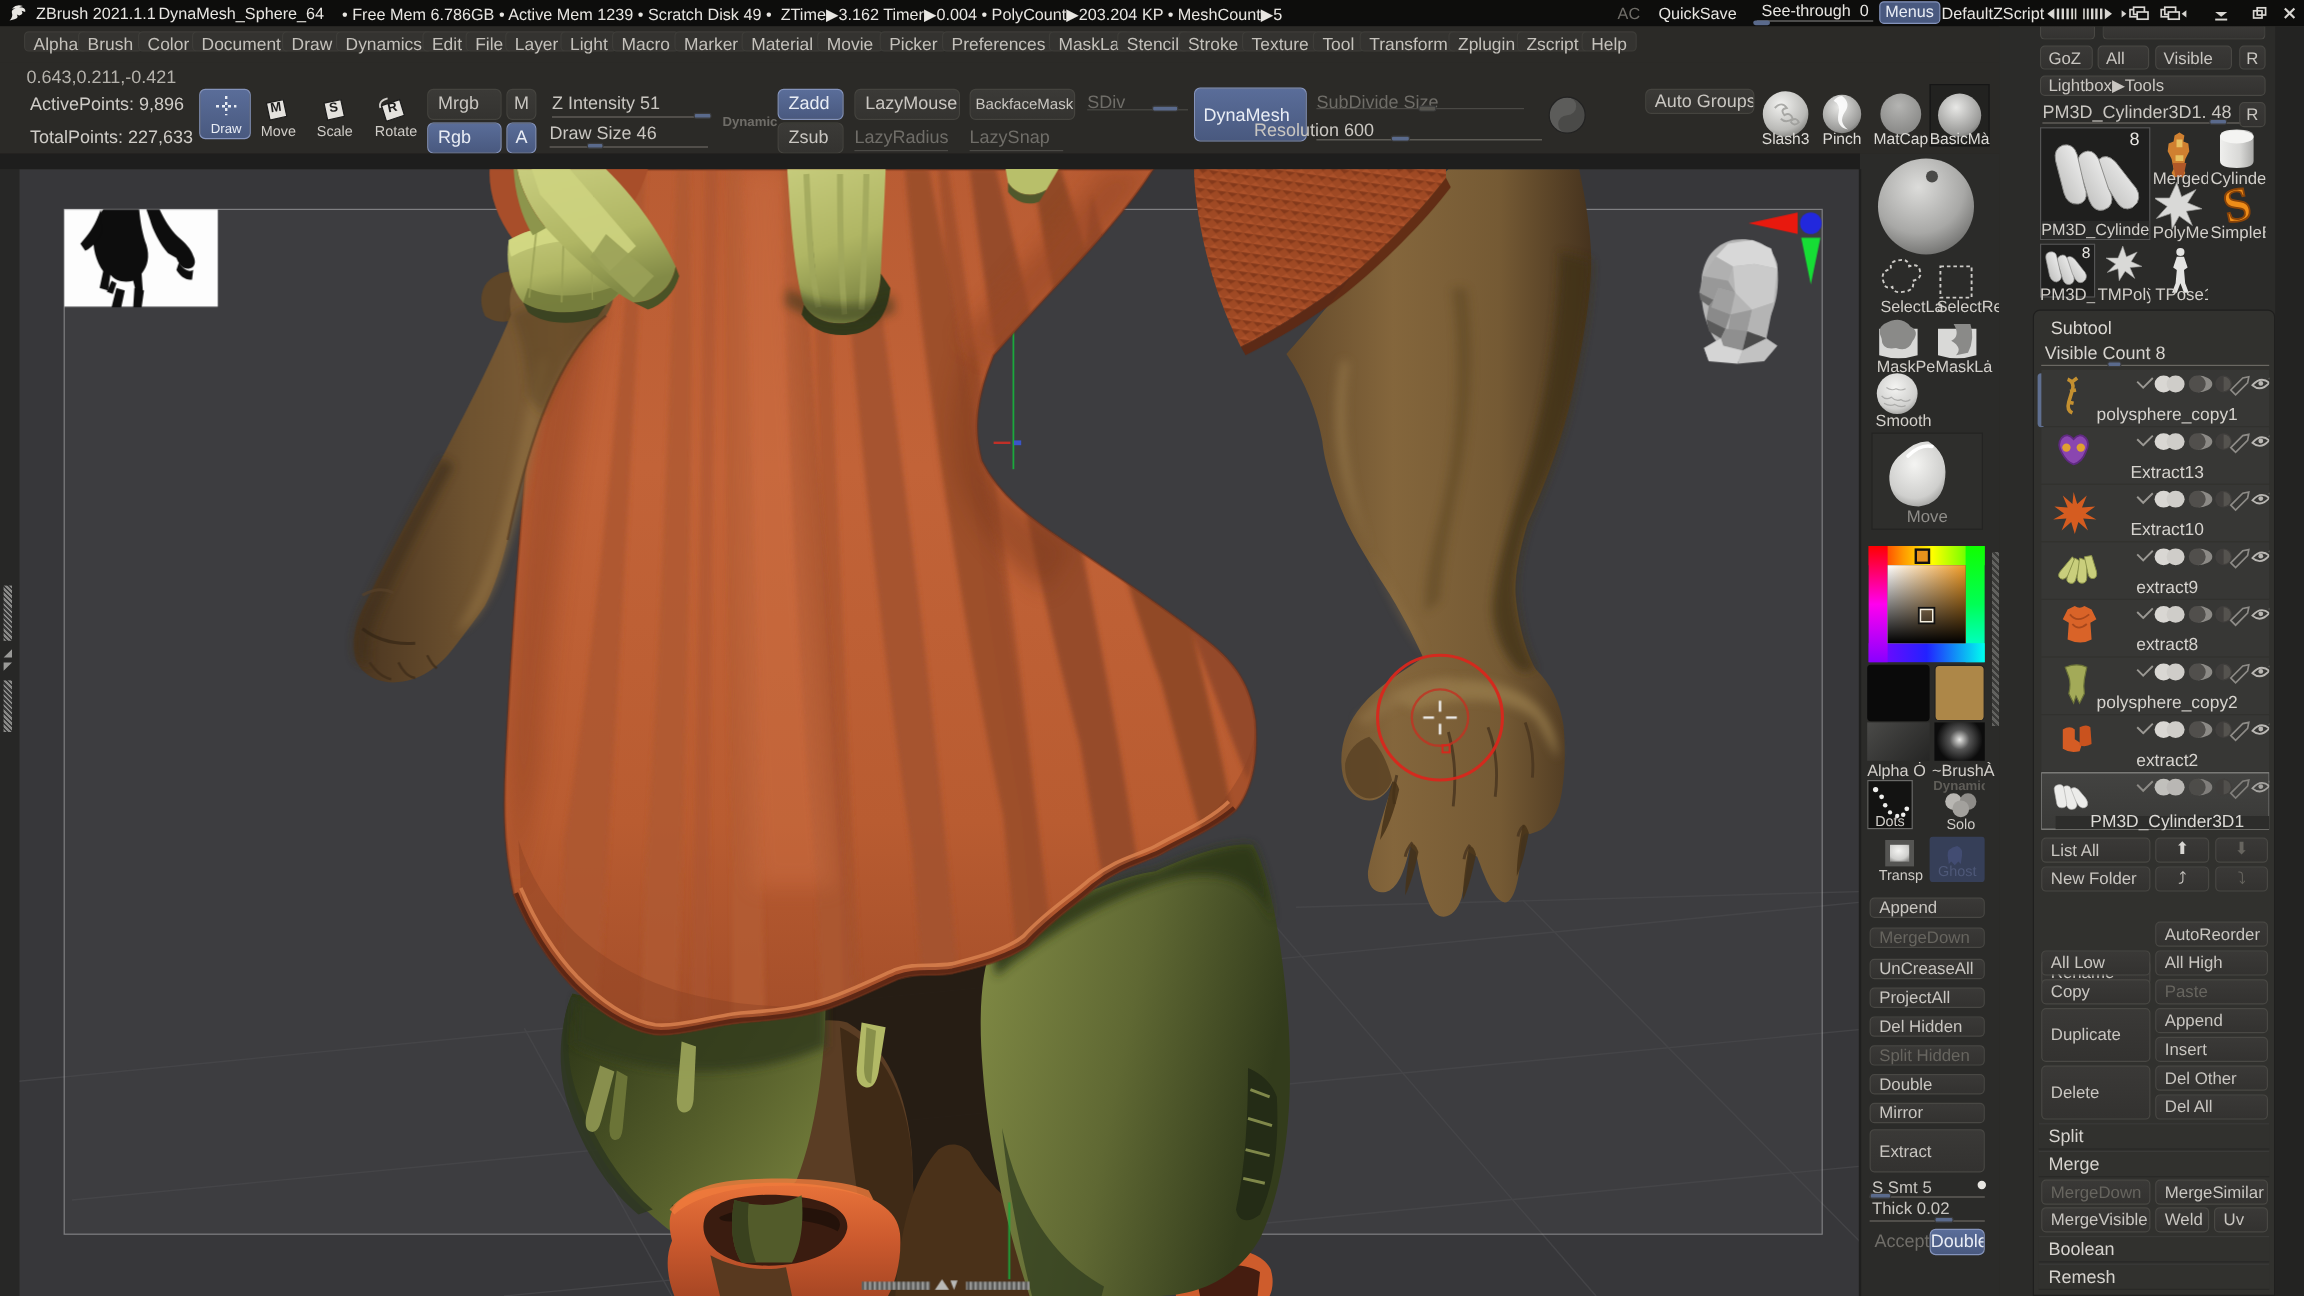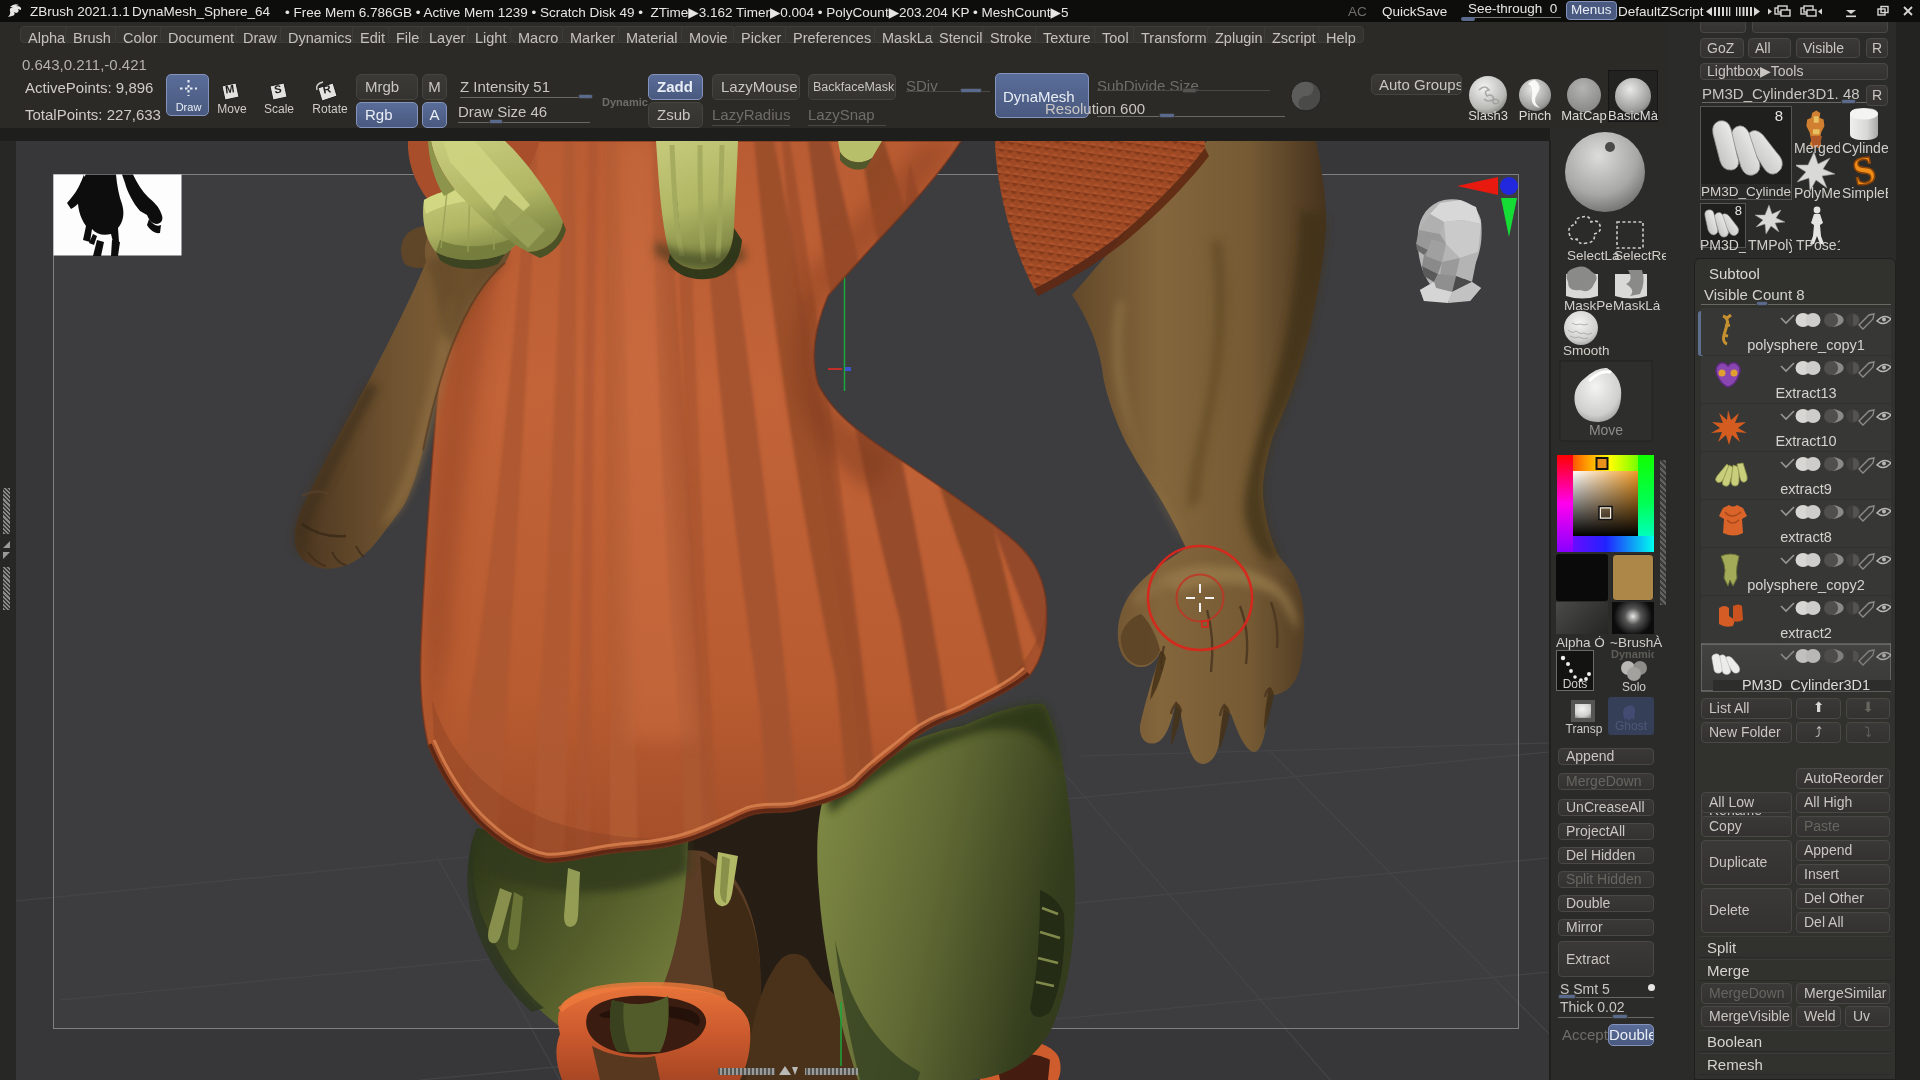--- a/index.html
+++ b/index.html
@@ -134,21 +134,21 @@
     <div class="btnb" style="left:356px;top:50px;width:62px;height:26px;line-height:24px;padding-left:8px;">Rgb</div>
     <div class="btn" style="left:422px;top:22px;width:25px;height:26px;line-height:24px;text-align:center;">M</div>
     <div class="btnb" style="left:422px;top:50px;width:25px;height:26px;line-height:24px;text-align:center;">A</div>
     <span class="lbl" style="left:460px;top:26px;">Z Intensity 51</span>
     <div class="sld" style="left:460px;top:45px;width:132px;"></div>
     <div class="sldh" style="left:578px;top:42px;width:15px;"></div>
     <span class="lbl" style="left:458px;top:51px;">Draw Size 46</span>
     <div class="sld" style="left:458px;top:70px;width:132px;"></div>
     <div class="sldh" style="left:489px;top:67px;width:14px;"></div>
     <span class="lbl dim" style="left:602px;top:44px;font-size:11px;font-weight:bold;">Dynamic</span>
-    <div class="btnb" style="left:648px;top:22px;width:55px;height:26px;line-height:24px;padding-left:8px;font-weight:bold;">Zadd</div>
+    <div class="btnb" style="left:648px;top:22px;width:55px;height:26px;line-height:24px;padding-left:8px;">Zadd</div>
     <div class="btn" style="left:648px;top:50px;width:55px;height:26px;line-height:24px;padding-left:8px;">Zsub</div>
     <div class="btn" style="left:712px;top:22px;width:88px;height:26px;line-height:24px;padding-left:8px;">LazyMouse</div>
     <span class="lbl dim" style="left:712px;top:54px;">LazyRadius</span>
     <div class="sld" style="left:712px;top:73px;width:78px;background:#4a4945;"></div>
     <div class="btn" style="left:808px;top:22px;width:88px;height:26px;line-height:24px;padding-left:4px;font-size:12.5px;">BackfaceMask</div>
     <span class="lbl dim" style="left:808px;top:54px;">LazySnap</span>
     <div class="sld" style="left:808px;top:73px;width:78px;background:#4a4945;"></div>
     <span class="lbl dim" style="left:906px;top:25px;">SDiv</span>
     <div class="sld" style="left:906px;top:39px;width:84px;background:#4a4945;"></div>
     <div class="sldh" style="left:960px;top:36px;width:22px;"></div>

